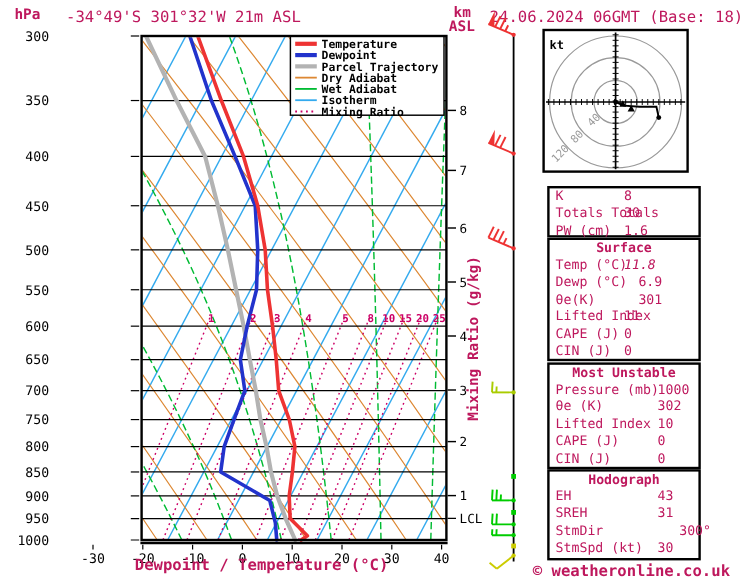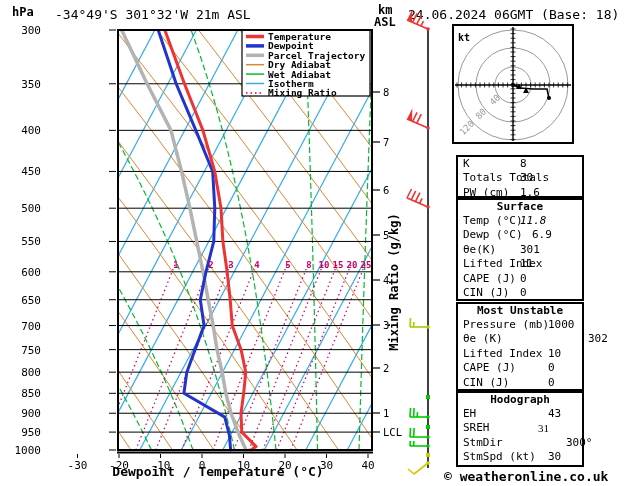--- a/index.html
+++ b/index.html
@@ -1,17 +1,17 @@
 <!DOCTYPE html>
 <html><head>
 <meta charset="utf-8">
 <style>
   html,body{margin:0;padding:0;background:#fff;}
   .screen{position:relative;width:629px;height:486px;background:#fff;overflow:hidden;
-          font-family:"DejaVu Sans Mono","Liberation Mono",monospace;color:#000000;}
+          font-family:"DejaVu Sans Mono","Liberation Mono",monospace;color:#be185d;}
   .abs{position:absolute;}
   .hdr{font-size:13px;font-weight:normal;letter-spacing:0px;white-space:pre;}
   .unit{font-size:12px;font-weight:bold;}
   .xlabel{font-size:13px;font-weight:bold;text-align:center;white-space:pre;}
   .mixlabel{font-size:12px;font-weight:bold;transform:rotate(-90deg);transform-origin:center;
             width:150px;text-align:center;}
   .copyright{font-size:13px;font-weight:bold;white-space:pre;}
   .statbox{position:absolute;left:456px;width:128px;border:2px solid #000;background:#fff;box-sizing:border-box;}
   .stat-title{font-size:11px;font-weight:bold;text-align:center;height:14px;line-height:14px;}
   .stat-row{position:relative;font-size:11px;height:14.4px;line-height:14.4px;padding-left:5px;white-space:pre;}
@@ -335,34 +335,34 @@
   <div id="stats" class="abs" style="left:0;top:0;">
       <div class="statbox" style="top: 155px; height: 43px;">
         <div class="stat-row"><span>K</span><span class="stat-value" style="left: 62px;">8</span></div>
         <div class="stat-row"><span>Totals Totals</span><span class="stat-value" style="left: 62px;">30</span></div>
         <div class="stat-row"><span>PW (cm)</span><span class="stat-value" style="left: 62px;">1.6</span></div>
       </div>
       <div class="statbox" style="top: 198px; height: 103px;">
         <div class="stat-title">Surface</div>
         <div class="stat-row"><span>Temp (°C)</span><span class="stat-value" style="left: 62px; font-style: italic;">11.8</span></div>
         <div class="stat-row"><span>Dewp (°C)</span><span class="stat-value" style="left: 74px;">6.9</span></div>
-        <div class="stat-row"><span>θe(K)</span><span class="stat-value" style="left: 62px;">301</span></div>
+        <div class="stat-row"><span>θe(K)</span><span class="stat-value" style="left: 74px;">301</span></div>
         <div class="stat-row"><span>Lifted Index</span><span class="stat-value" style="left: 62px;">11</span></div>
         <div class="stat-row"><span>CAPE (J)</span><span class="stat-value" style="left: 62px;">0</span></div>
         <div class="stat-row"><span>CIN (J)</span><span class="stat-value" style="left: 62px;">0</span></div>
       </div>
       <div class="statbox" style="top: 302px; height: 89px;">
         <div class="stat-title">Most Unstable</div>
         <div class="stat-row"><span>Pressure (mb)</span><span class="stat-value" style="left: 90px;">1000</span></div>
-        <div class="stat-row"><span>θe (K)</span><span class="stat-value" style="left: 90px; margin-left: 40px;">302</span></div>
+        <div class="stat-row"><span>θe (K)</span><span class="stat-value" style="left: 90px;">302</span></div>
         <div class="stat-row"><span>Lifted Index</span><span class="stat-value" style="left: 90px;">10</span></div>
         <div class="stat-row"><span>CAPE (J)</span><span class="stat-value" style="left: 90px;">0</span></div>
         <div class="stat-row"><span>CIN (J)</span><span class="stat-value" style="left: 90px;">0</span></div>
       </div>
       <div class="statbox" style="top: 391px; height: 76px;">
         <div class="stat-title">Hodograph</div>
         <div class="stat-row"><span>EH</span><span class="stat-value" style="left: 90px;">43</span></div>
-        <div class="stat-row"><span>SREH</span><span class="stat-value" style="left: 80px; font-family: Liberation Serif, serif;">31</span></div>
+        <div class="stat-row"><span>SREH</span><span class="stat-value" style="left: 90px;">31</span></div>
         <div class="stat-row"><span>StmDir</span><span class="stat-value" style="left: 108px;">300°</span></div>
         <div class="stat-row"><span>StmSpd (kt)</span><span class="stat-value" style="left: 90px;">30</span></div>
       </div>
     </div>
 </div>
 
 </body></html>

